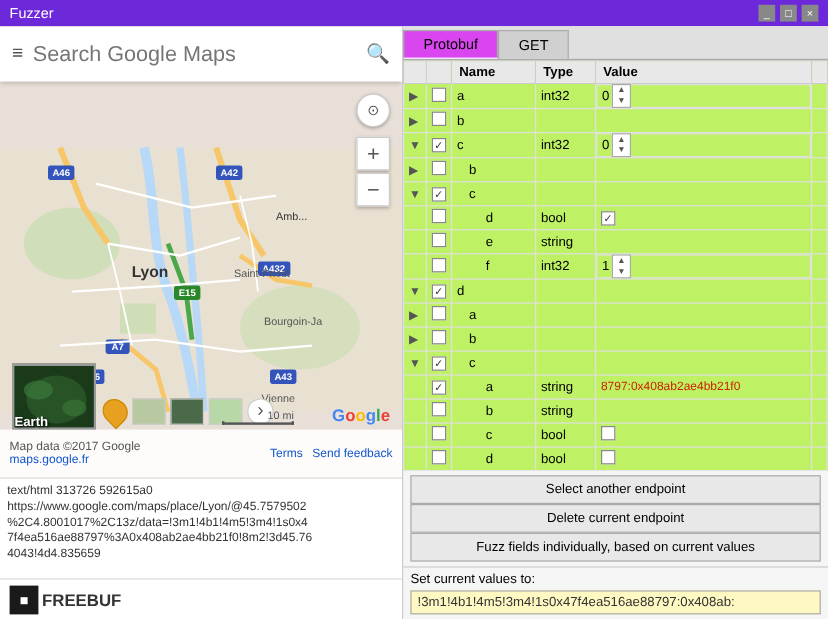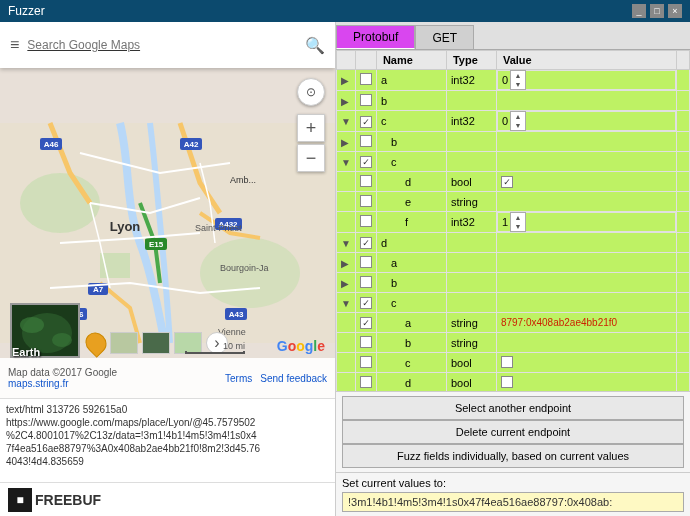--- a/index.html
+++ b/index.html
@@ -8,21 +8,21 @@
       font-size: 12px;
       background: #f0f0f0;
       width: 690px;
       height: 516px;
       overflow: hidden;
       position: relative;
     }
 
     
     .title-bar {
-      background: #0c4a6e;
+      background: #6d28d9;
       color: white;
       height: 22px;
       display: flex;
       align-items: center;
       justify-content: space-between;
       padding: 0 8px;
     }
     .title-bar-controls {
       display: flex;
       gap: 4px;
@@ -69,24 +69,23 @@
     }
     .hamburger-icon {
       font-size: 16px;
       cursor: pointer;
       color: #555;
     }
     .search-input {
       flex: 1;
       border: none;
       outline: none;
-      font-size: 12px;
+      font-size: 18px;
       color: #333;
       background: transparent;
-      text-decoration: underline;
     }
     .search-icon {
       color: #888;
       font-size: 16px;
     }
 
     
     .map-area {
       flex: 1;
       position: relative;
@@ -554,21 +553,21 @@
       
       <div class="scale-bar">
         <span class="scale-text">10 mi</span>
         <div class="scale-line"></div>
       </div>
 
       
       <div class="map-bottom-bar">
         <div class="map-bottom-left">
           <span>Map data ©2017 Google</span>
-          <span style="color:#1155cc;cursor:pointer;">maps.string.fr</span>
+          <span style="color:#1155cc;cursor:pointer;">maps.google.fr</span>
         </div>
         <div class="map-bottom-right">
           <span style="color:#1155cc;cursor:pointer;">Terms</span>
           <span style="color:#1155cc;cursor:pointer;">Send feedback</span>
         </div>
       </div>
     </div>
 
     <div class="url-area">
       <div>text/html 313726 592615a0</div>

